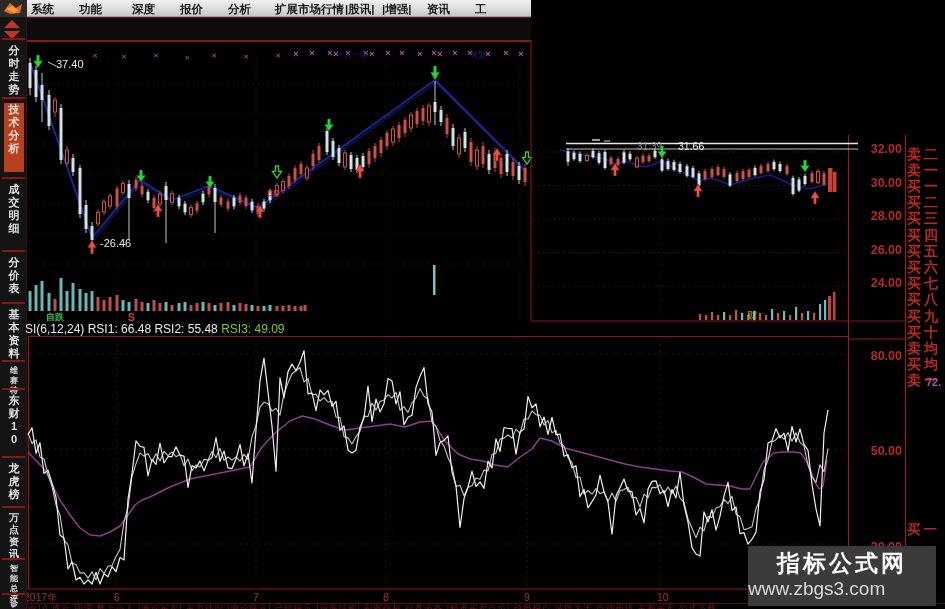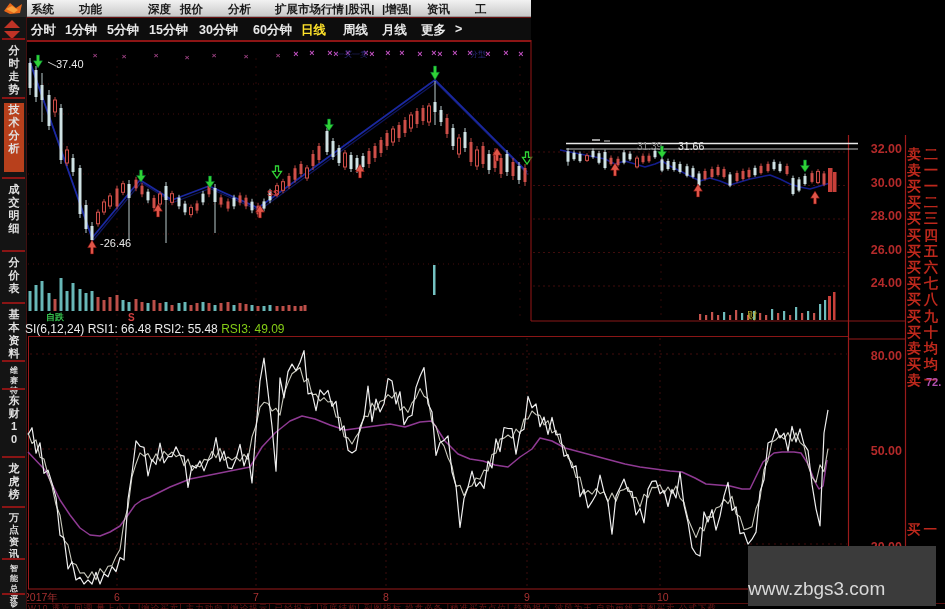--- a/index.html
+++ b/index.html
@@ -481,45 +481,32 @@
 
 <div class="abs" style="left:0;top:0;width:531px;height:17px;background:linear-gradient(#f2f2f2,#c9c9c9);border-bottom:1px solid #9a9a9a"></div>
 <div class="abs" style="left:0;top:0;width:27px;height:17px;background:#2a2a2a"></div>
 <svg class="abs" style="left:2px;top:1px" width="22" height="15">
       <polygon points="2,10 8,2 14,7 20,3 18,12 8,13" fill="#e86818"></polygon>
       <polygon points="4,8 10,5 16,9 12,12" fill="#f6a03c"></polygon>
     </svg>
 <div class="abs" style="left:28px;top:2px;width:446px;height:14px;color:#1a1a1a;font-size:11.5px;font-weight:bold">
 <span style="position:absolute;left:3px">系统</span>
       <span style="position:absolute;left:51px">功能</span>
-      <span style="position:absolute;left:120px">深度</span>
+      <span style="position:absolute;left:104px">深度</span>
       <span style="position:absolute;left:152px">报价</span>
       <span style="position:absolute;left:200px">分析</span>
       <span style="position:absolute;left:247px">扩展市场行情</span>
       <span style="position:absolute;left:317px">|股讯|</span>
       <span style="position:absolute;left:354px">|增强|</span>
       <span style="position:absolute;left:399px">资讯</span>
       <span style="position:absolute;left:447px">工具</span>
 </div>
 
 <div class="abs" style="left:0;top:17px;width:531px;height:1px;background:#6a1010"></div>
 <div class="abs" style="left:0;top:18px;width:531px;height:22px;background:#0d0d0d"></div>
-<div class="abs" style="left:28px;top:22px;width:503px;height:15px;color:#e8e8e8;font-size:12.5px;font-weight:bold">
-<span style="position:absolute;left:3px">分时</span>
-      <span style="position:absolute;left:37px">1分钟</span>
-      <span style="position:absolute;left:79px">5分钟</span>
-      <span style="position:absolute;left:121px">15分钟</span>
-      <span style="position:absolute;left:171px">30分钟</span>
-      <span style="position:absolute;left:225px">60分钟</span>
-      <span style="position:absolute;left:273px;color:#ffe32b">日线</span>
-      <span style="position:absolute;left:315px">周线</span>
-      <span style="position:absolute;left:354px">月线</span>
-      <span style="position:absolute;left:393px">更多</span>
-      <span style="position:absolute;left:427px">&gt;</span>
-</div>
 <div class="abs" style="left:0;top:40px;width:531px;height:2px;background:#8d1515"></div>
 
 
 <div class="abs" style="left:0;top:17px;width:27px;height:592px;background:#141414;border-right:1px solid #401010"></div>
 <svg class="abs" style="left:3px;top:20px" width="18" height="20">
       <polygon points="9,0 17,8 1,8" fill="#c03326"></polygon>
       <polygon points="9,19 17,11 1,11" fill="#c03326"></polygon>
     </svg>
 <div class="abs" style="left:4px;top:44px;width:20px;height:54px;color:#e0e0e0;font-size:11px;line-height:13px;text-align:center;word-break:break-all;font-weight:bold">分<br>时<br>走<br>势</div>
 <div class="abs" style="left:2px;top:38px;width:23px;height:2px;background:#8a1515"></div>
@@ -540,15 +527,16 @@
 <div class="abs" style="left:4px;top:512px;width:20px;height:48px;color:#e0e0e0;font-size:10px;line-height:12px;text-align:center;word-break:break-all;font-weight:bold">万<br>点<br>资<br>讯</div>
 <div class="abs" style="left:2px;top:506px;width:23px;height:2px;background:#8a1515"></div>
 <div class="abs" style="left:4px;top:564px;width:20px;height:33px;color:#e0e0e0;font-size:8px;line-height:10px;text-align:center;word-break:break-all;font-weight:bold">智<br>能<br>总<br>评</div>
 <div class="abs" style="left:2px;top:558px;width:23px;height:2px;background:#8a1515"></div>
 <div class="abs" style="left:4px;top:599px;width:20px;height:10px;color:#e0e0e0;font-size:8px;line-height:10px;text-align:center;word-break:break-all;font-weight:bold">诊<br>股</div>
 <div class="abs" style="left:2px;top:593px;width:23px;height:2px;background:#8a1515"></div>
 
 <div class="abs" style="left:25px;top:322px;height:13px;font-size:12px;color:#ececec;white-space:nowrap">SI(6,12,24)  RSI1: 66.48  RSI2: 55.48  <span style="color:#84cc16">RSI3: </span><span style="color:#84cc16">49.09</span></div>
 
 <div class="abs" style="left:748px;top:546px;width:188px;height:60px;background:#3b3b3b"></div>
+<div class="abs" style="left:748px;top:548px;width:188px;text-align:center;color:#fdfdfd;font-size:23px;font-weight:bold;letter-spacing:3px">指标公式网</div>
 <div class="abs" style="left:748px;top:578px;width:188px;color:#d9d9d9;font-size:19px">www.zbgs3.com</div>
 
 <div class="abs" style="left:28px;top:603px;width:900px;height:10px;font-size:8.5px;color:#701818;white-space:nowrap;overflow:hidden;letter-spacing:1px">W10 透近 回调 量上小人 |缠论买卖| 主力动向 |缠论提示| 已经提示 |顶底结构| 副图指标 操盘必备 |精准买卖点位| 趋势拐点 波段为王 自动画线 主图买卖 公式下载</div>
 </div>
 </body></html>

